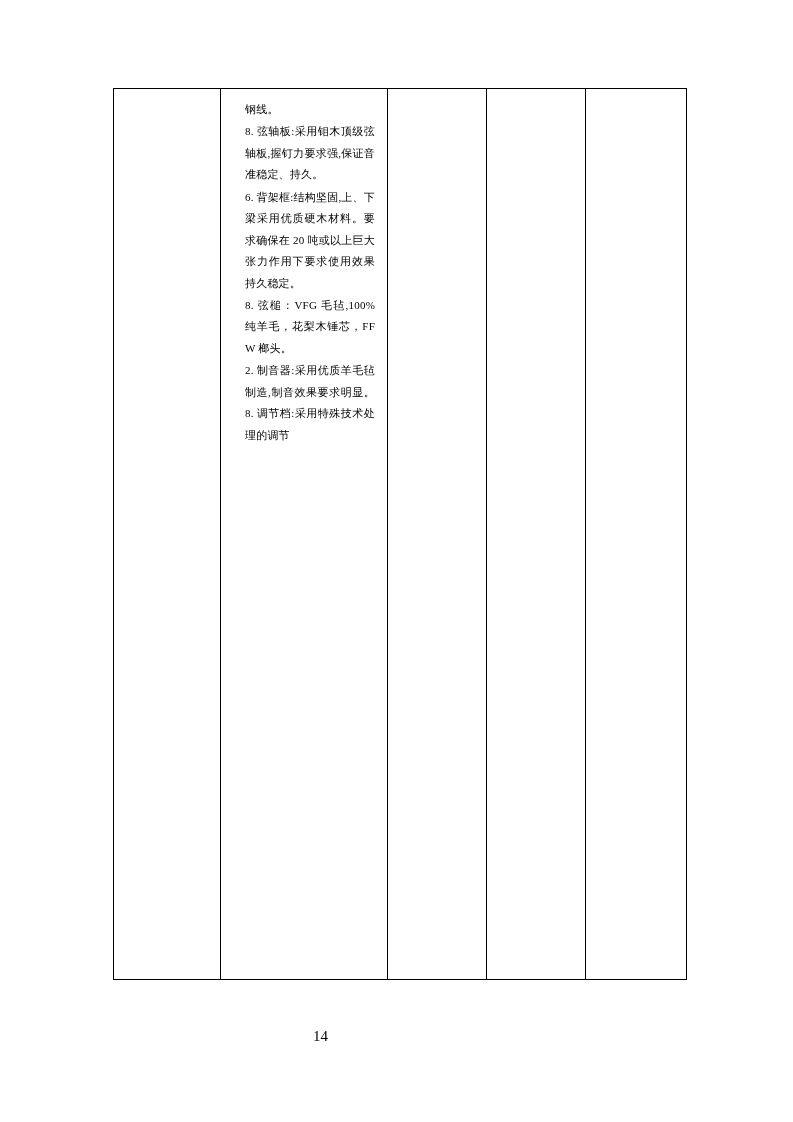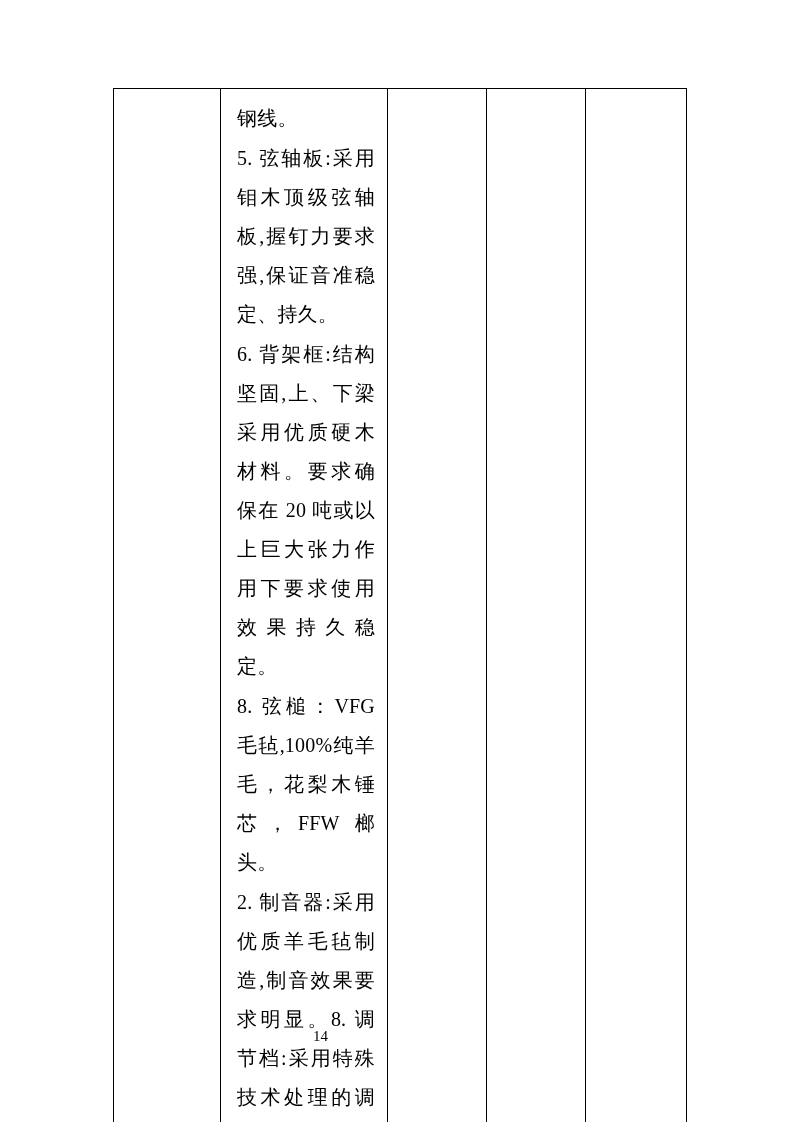--- a/index.html
+++ b/index.html
@@ -42,25 +42,25 @@
 
   .cell-body {
     padding: 10px 12px 14px 12px;
     min-height: 890px;
     box-sizing: border-box;
   }
   .cell-empty {
     min-height: 890px;
   }
   .para {
-    font-size: 20px;
+    font-size: 11px;
     line-height: 1.95;
     text-align: justify;
     text-justify: inter-ideograph;
-    margin: 0 0 0 4px;
+    margin: 0 0 0 12px;
     letter-spacing: 0.2px;
     word-break: break-all;
   }
   .para + .para {
     margin-top: 1px;
   }
   .page-number {
     position: absolute;
     left: 0;
     top: 1028px;
@@ -77,21 +77,21 @@
 
   <table class="doc-table">
     <tbody>
       <tr>
         <td class="col-a">
           <div class="cell-body cell-empty"></div>
         </td>
         <td class="col-b">
           <div class="cell-body">
             <p class="para">钢线。</p>
-            <p class="para">5. 弦轴板:采用钼木顶级弦轴板,握钉力要求强,保证音准稳定、持久。</p>
+            <p class="para">8. 弦轴板:采用钼木顶级弦轴板,握钉力要求强,保证音准稳定、持久。</p>
             <p class="para">6. 背架框:结构坚固,上、下梁采用优质硬木材料。要求确保在 20 吨或以上巨大张力作用下要求使用效果持久稳定。</p>
             <p class="para">8. 弦槌：VFG 毛毡,100%纯羊毛，花梨木锤芯，FFW 榔头。</p>
             <p class="para">2. 制音器:采用优质羊毛毡制造,制音效果要求明显。8. 调节档:采用特殊技术处理的调节</p>
           </div>
         </td>
         <td class="col-c">
           <div class="cell-body cell-empty"></div>
         </td>
         <td class="col-d">
           <div class="cell-body cell-empty"></div>

